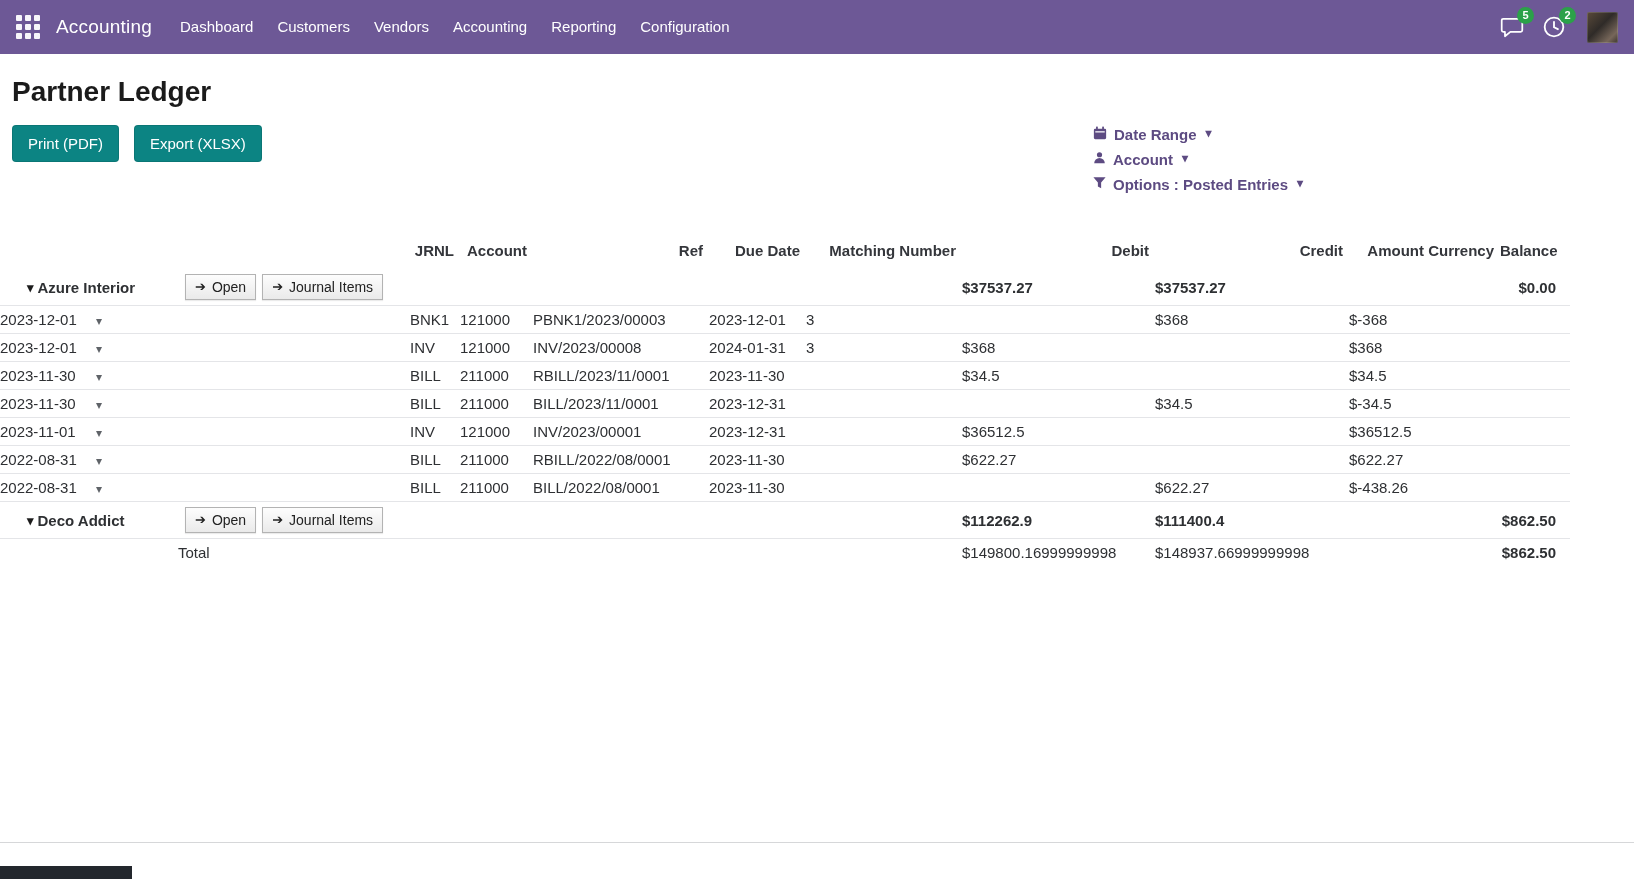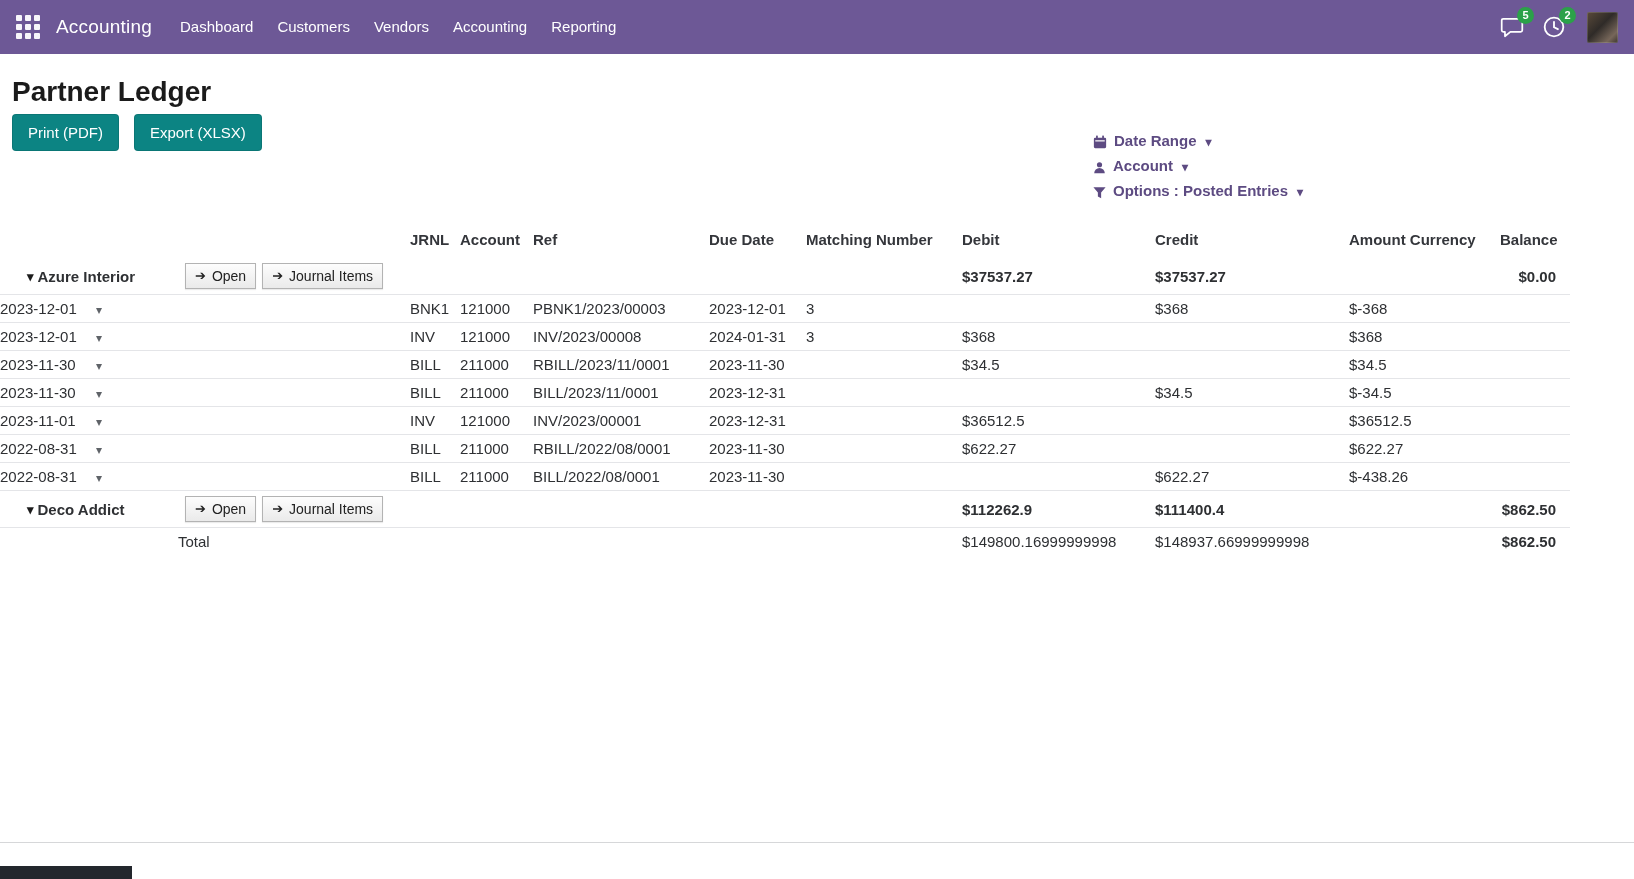--- a/index.html
+++ b/index.html
@@ -27,44 +27,44 @@
     border-radius: 9px; background: var(--badge, #2ba149); color: #fff;
     font-size: 11px; line-height: 17px; text-align: center; padding: 0 3px; font-weight: 700;
   }
   .avatar {
     width: 31px; height: 31px; border-radius: 2px; margin-left: 4px; cursor: pointer;
     background: linear-gradient(135deg, #5a4a3a 0%, #2f2b28 45%, #77675a 80%, #3a332c 100%);
     box-shadow: inset 0 0 0 1px rgba(255,255,255,.15);
   }
 
   
-  h1.page-title { font-size: 28px; font-weight: 700; color: #1b1b1b; margin: 20px 0 4px 12px; line-height: 36px; }
+  h1.page-title { font-size: 28px; font-weight: 700; color: #1b1b1b; margin: 20px 0 15px 12px; line-height: 36px; }
   .action-buttons { margin-left: 12px; display: flex; gap: 15px; }
   .btn-teal {
     background: var(--button, #0c8483); color: #fff; border: 1px solid rgba(0,0,0,.1);
     border-radius: 4px; padding: 9px 15px; font-size: 15px; font-weight: 500;
     font-family: inherit; cursor: pointer;
   }
 
   
   .filters {
     position: absolute; left: 1093px; top: 126px;
     display: flex; flex-direction: column; gap: 2px;
     color: var(--link, #5d4b82); font-size: 15px;
   }
-  .filter-item { display: flex; align-items: flex-end; gap: 7px; height: 23px; cursor: pointer; font-weight: 600; white-space: nowrap; }
+  .filter-item { display: flex; align-items: flex-start; gap: 7px; height: 23px; cursor: pointer; font-weight: 600; white-space: nowrap; }
   .filter-item svg { fill: currentColor; flex: 0 0 auto; }
   .fcaret { font-size: 12px; margin-left: 2px; }
 
   
   .report-table {
     border-collapse: collapse; table-layout: fixed; width: 1570px;
     margin-top: 74px; font-size: 15px; color: #2e3033;
   }
-  .report-table th { text-align: left; font-weight: 700; color: #34363b; padding: 6px 6px 10px 0; white-space: nowrap; overflow: hidden; }
+  .report-table th { text-align: right; font-weight: 700; color: #34363b; padding: 6px 6px 10px 0; white-space: nowrap; overflow: hidden; }
   .report-table td { padding: 5px 6px 5px 0; vertical-align: middle; white-space: nowrap; overflow: hidden; }
   tbody tr + tr td { border-top: 1px solid #e4e5e8; }
   th.col-balance, td.col-balance { text-align: right; padding-right: 14px; }
 
   .group-row td { font-weight: 700; }
   .gwrap { display: flex; align-items: center; gap: 5px; }
   .gname { flex: 0 0 180px; padding-left: 27px; display: flex; align-items: center; gap: 4px; }
   .gcaret { font-size: 13px; cursor: pointer; color: #1b1b1b; }
   .mini-btn {
     display: inline-flex; align-items: center; gap: 6px;
@@ -100,20 +100,21 @@
       <i></i>
       <i></i>
   </div>
   <div class="brand">Accounting</div>
   <nav class="menus">
       <div class="menu-item">Dashboard</div>
       <div class="menu-item">Customers</div>
       <div class="menu-item">Vendors</div>
       <div class="menu-item">Accounting</div>
       <div class="menu-item">Reporting</div>
+      <div class="menu-item">Configuration</div>
     </nav>
   <div class="top-right">
     <div class="icon-wrap">
       <svg width="26" height="26" viewBox="0 0 24 24">
         <path d="M4 4.5h16a1.5 1.5 0 0 1 1.5 1.5v9a1.5 1.5 0 0 1-1.5 1.5h-9.5l-5 4v-4H4A1.5 1.5 0 0 1 2.5 15V6A1.5 1.5 0 0 1 4 4.5z" fill="none" stroke="#ffffff" stroke-width="1.6" stroke-linejoin="round"></path>
       </svg>
       <span class="badge">5</span>
     </div>
     <div class="icon-wrap">
       <svg width="26" height="26" viewBox="0 0 24 24">

